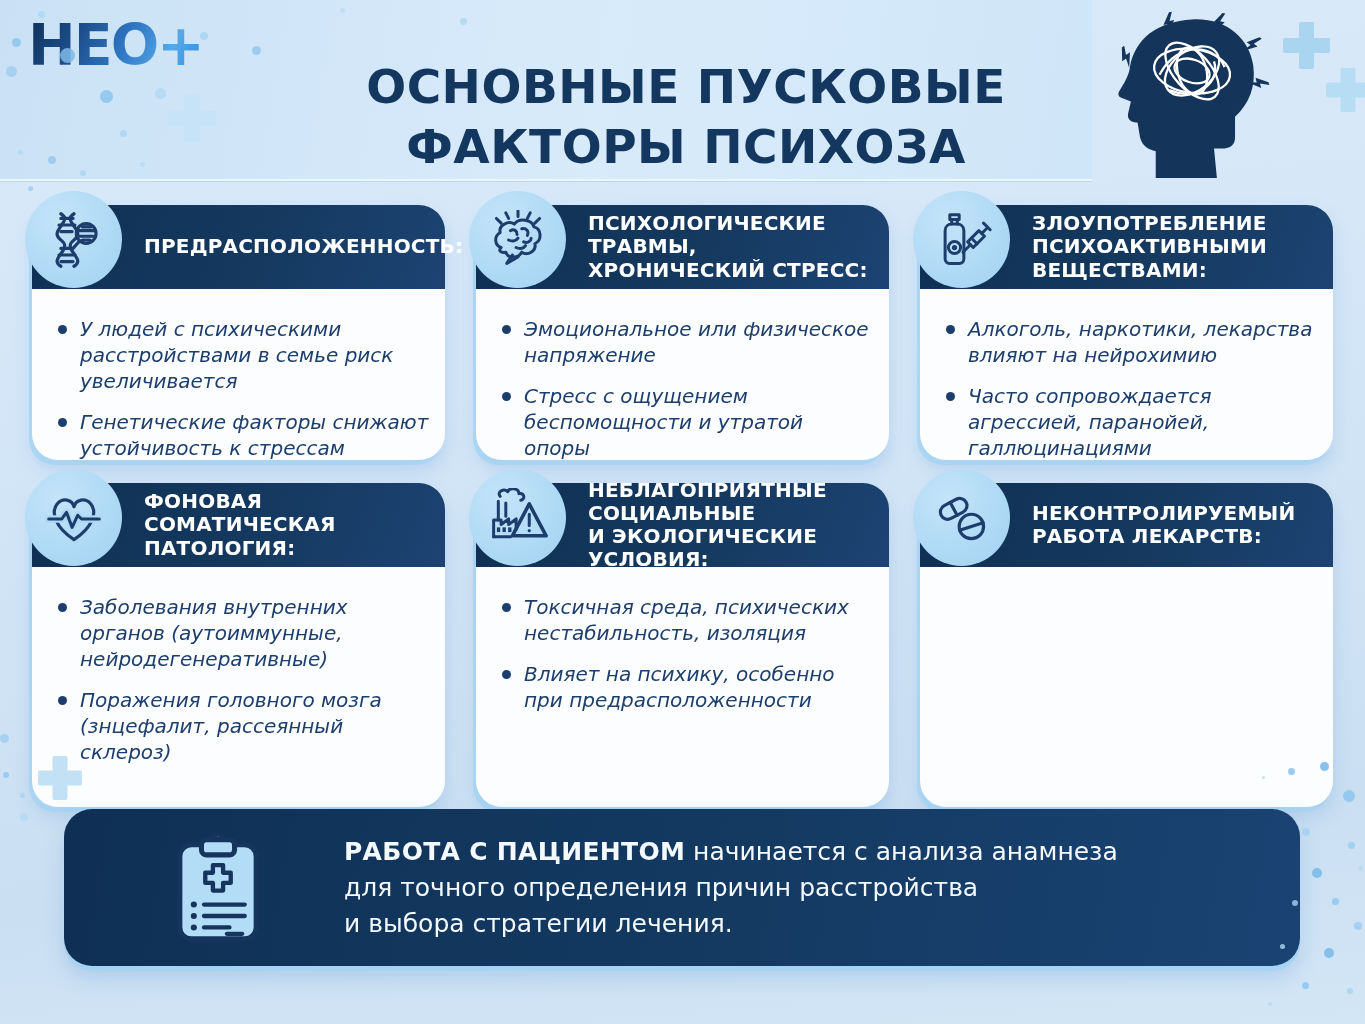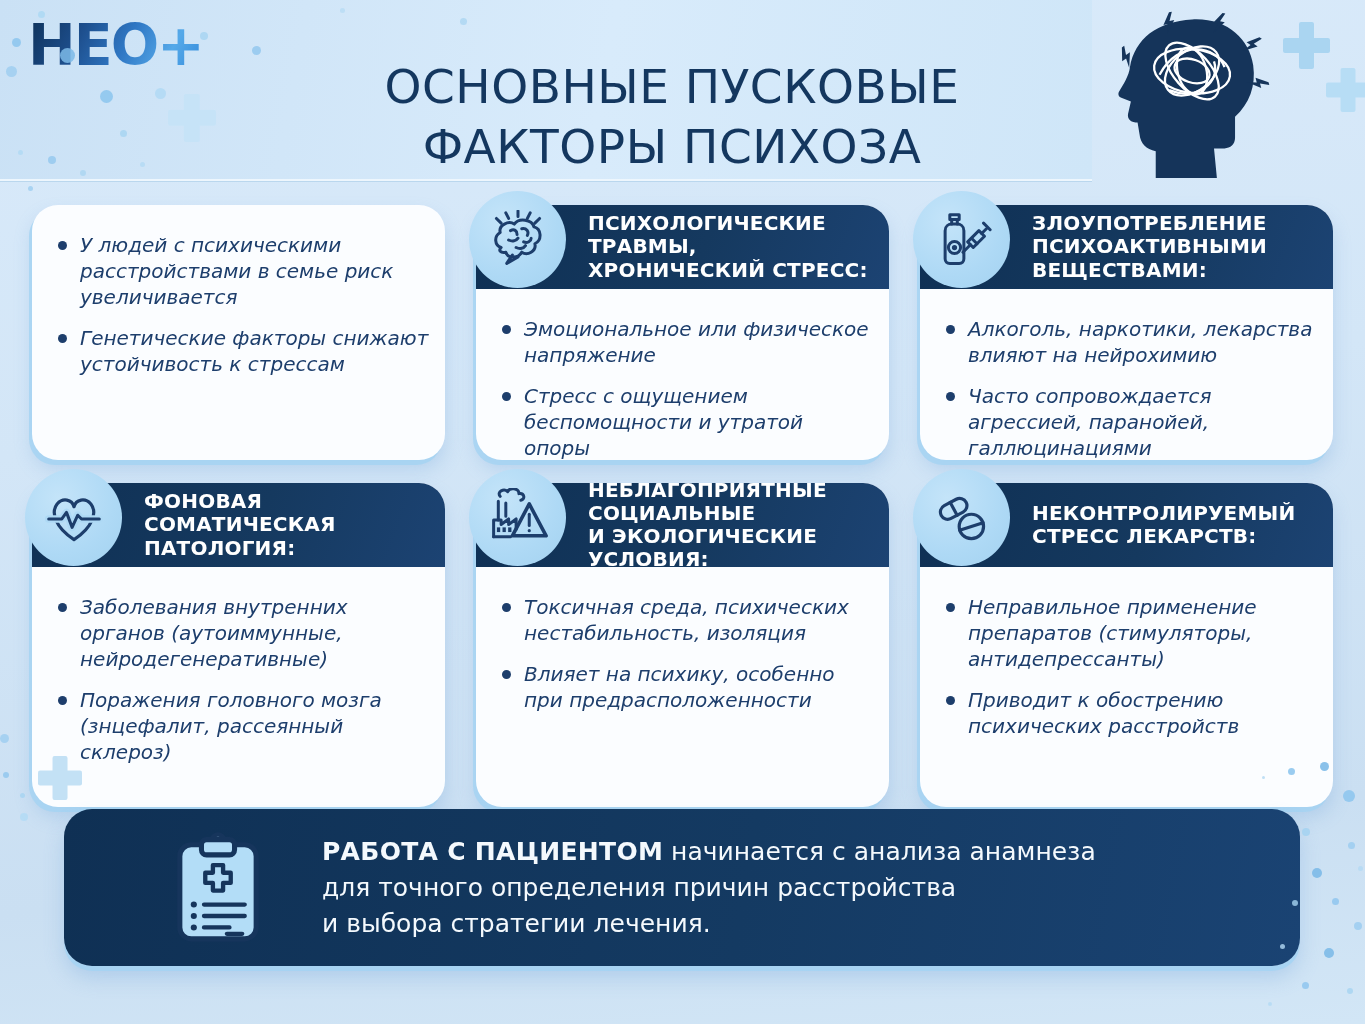--- a/index.html
+++ b/index.html
@@ -13,22 +13,22 @@
     position:absolute;left:0;top:0;width:1092px;height:179px;
     background:linear-gradient(100deg,#cae1f5 0%,#d8ebfb 55%,#cfe6f8 100%);
     box-shadow:0 2px 0 #edf6fd,0 3px 0 #bad7ee;
   }
   .logo{
     position:absolute;left:28px;top:12px;font-size:57px;font-weight:bold;letter-spacing:-2px;
     background:linear-gradient(118deg,#0d2f55 0%,#1d4e8c 30%,#2f77c4 55%,#55a9e9 78%,#2f86d8 100%);
     -webkit-background-clip:text;background-clip:text;color:transparent;
   }
   .page-title{
-    position:absolute;left:347px;top:26px;width:650px;text-align:center;
-    font-size:47px;line-height:1.27;font-weight:normal;color:#14375f;letter-spacing:.5px;
+    position:absolute;left:361px;top:26px;width:650px;text-align:center;
+    font-size:47px;line-height:1.27;font-weight:bold;color:#14375f;letter-spacing:.5px;
     white-space:pre-line;
   }
   .head-illustration{position:absolute;left:1088px;top:6px;width:210px;height:172px;}
   
   .cards-grid{
     position:absolute;left:32px;top:205px;width:1301px;
     display:grid;grid-template-columns:413px 413px 413px;column-gap:31px;row-gap:23px;
   }
   .card{
     position:relative;background:#fbfdff;border-radius:26px;
@@ -57,21 +57,21 @@
     color:#1d3e6c;font-size:20px;line-height:1.3;font-style:italic;
   }
   .bullet::before{
     content:"";position:absolute;left:8px;top:9px;width:9px;height:9px;border-radius:50%;background:#1d3e6c;
   }
   
   .banner{
     position:absolute;left:64px;top:809px;width:1236px;height:157px;border-radius:28px;
     background:linear-gradient(100deg,#0f3054 0%,#143a62 55%,#1a4373 100%);
     box-shadow:0 5px 0 rgba(164,211,243,.85),0 12px 20px rgba(110,160,215,.3);
-    display:flex;align-items:center;
+    display:flex;align-items:center;gap:22px;
   }
   .banner .clip-icon{width:92px;height:112px;margin-left:108px;flex:0 0 auto;}
   .banner-text{
     margin-left:58px;color:#f4f9fd;font-size:25px;line-height:1.44;white-space:pre-line;
   }
   .banner-text b{font-weight:bold;letter-spacing:.3px;}
   
   .dot{position:absolute;border-radius:50%;}
   .plus{position:absolute;}
   .plus::before,.plus::after{content:"";position:absolute;background:currentColor;border-radius:2px;}
@@ -100,20 +100,33 @@
       <path d="M8 0 L0 12 L5 12 L2 22 L12 9 L7 9 L11 0 Z" transform="translate(72 8) rotate(-10)"></path>
       <path d="M8 0 L0 12 L5 12 L2 22 L12 9 L7 9 L11 0 Z" transform="translate(128 6) rotate(10)"></path>
       <path d="M8 0 L0 12 L5 12 L2 22 L12 9 L7 9 L11 0 Z" transform="translate(168 28) rotate(35)"></path>
       <path d="M8 0 L0 12 L5 12 L2 22 L12 9 L7 9 L11 0 Z" transform="translate(182 72) rotate(75)"></path>
     </g>
   </svg>
 </header>
 
 <main class="cards-grid">
   <section class="card">
+    <div class="card-header">
+      <div class="icon-circle">
+          <svg viewBox="0 0 64 64" fill="none" stroke="#1d3e6c" stroke-width="3.4" stroke-linecap="round" stroke-linejoin="round">
+    <path d="M18 4 C32 12 4 22 18 32 C32 42 4 52 18 60"></path>
+    <path d="M32 4 C18 12 46 22 32 32 C18 42 46 52 32 60"></path>
+    <path d="M18 9 h13 M16 16 h17 M18 23 h12 M18 41 h12 M16 48 h17 M18 55 h13"></path>
+    <circle cx="45" cy="25" r="10.5"></circle>
+    <path d="M37 22 h16 M37 28 h15 M41 18 h9 M41 32 h8"></path>
+    <path d="M38 33 L30 42"></path>
+  </svg>
+        </div>
+      <h2 class="card-title">ПРЕДРАСПОЛОЖЕННОСТЬ:</h2>
+    </div>
     <ul class="bullets">
         <li class="bullet">У людей с психическими расстройствами в семье риск увеличивается</li>
         <li class="bullet">Генетические факторы снижают устойчивость к стрессам</li>
       </ul>
   </section>
 
   <section class="card">
     <div class="card-header">
       <div class="icon-circle">
           <svg viewBox="0 0 64 64" fill="none" stroke="#1d3e6c" stroke-width="3.2" stroke-linecap="round" stroke-linejoin="round">
@@ -206,26 +219,22 @@
           <svg viewBox="0 0 64 64" fill="none" stroke="#1d3e6c" stroke-width="3.4" stroke-linecap="round" stroke-linejoin="round">
     <g transform="rotate(-28 23 22)">
       <rect x="8" y="14.5" width="30" height="15.5" rx="7.75"></rect>
       <line x1="23" y1="14.5" x2="23" y2="30"></line>
     </g>
     <circle cx="42" cy="41" r="13"></circle>
     <path d="M29.5 45 L54.5 37"></path>
   </svg>
         </div>
       <h2 class="card-title">НЕКОНТРОЛИРУЕМЫЙ
-СТРЕСС ЛЕКАРСТВ:</h2>
-    </div>
-    <ul class="bullets">
-        <li class="bullet">Неправильное применение препаратов (стимуляторы, антидепрессанты)</li>
-        <li class="bullet">Приводит к обострению психических расстройств</li>
-      </ul>
+РАБОТА ЛЕКАРСТВ:</h2>
+    </div>
   </section>
 </main>
 
 <footer class="banner">
   <svg viewBox="0 0 72 88" fill="none" stroke="#16355c" stroke-linecap="round" stroke-linejoin="round" class="clip-icon">
     <rect x="6" y="10" width="60" height="74" rx="9" fill="#b3ddf7" stroke-width="4"></rect>
     <circle cx="36" cy="7" r="5" fill="#b3ddf7" stroke-width="3.5"></circle>
     <rect x="23" y="6" width="26" height="12" rx="4" fill="#b3ddf7" stroke-width="4"></rect>
     <path d="M32 26 h8 v6 h6 v8 h-6 v6 h-8 v-6 h-6 v-8 h6 Z" stroke-width="3.4"></path>
     <circle cx="17" cy="57" r="2.4" fill="#16355c" stroke="none"></circle>

